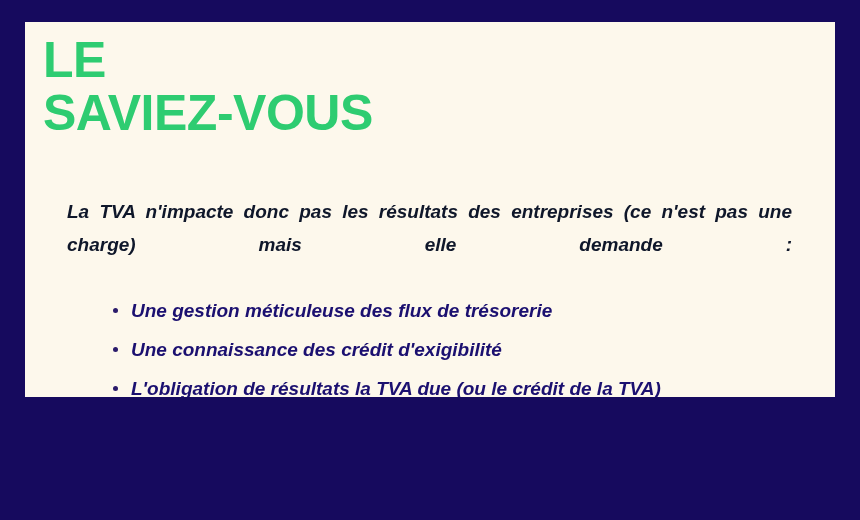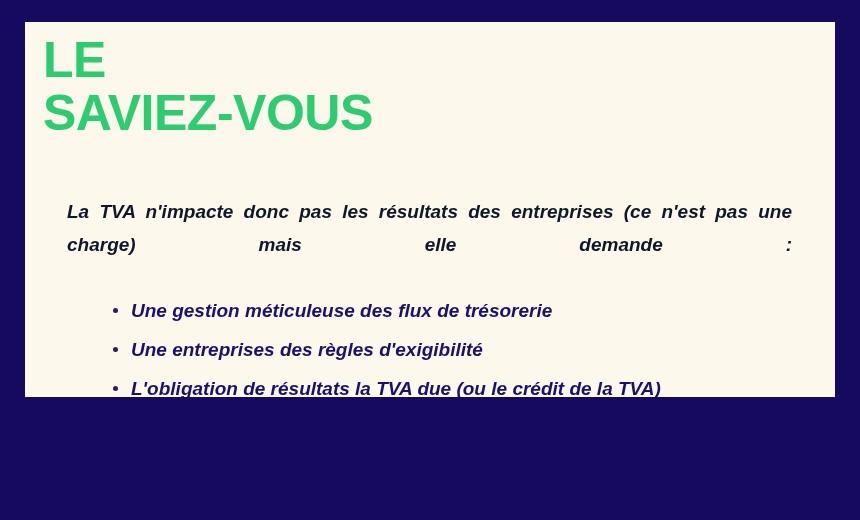--- a/index.html
+++ b/index.html
@@ -124,21 +124,21 @@
 
     <p class="body-copy">La TVA n'impacte donc pas les résultats des entreprises (ce n'est pas une charge) mais elle demande :</p>
 
     <ul class="bullet-list">
       <li>
         <span class="dot"></span>
         <span>Une gestion méticuleuse des flux de trésorerie</span>
       </li>
       <li>
         <span class="dot"></span>
-        <span>Une entreprises des règles d'exigibilité</span>
+        <span>Une connaissance des crédit d'exigibilité</span>
       </li>
       <li>
         <span class="dot"></span>
         <span>L'obligation de résultats la TVA due (ou le crédit de la TVA)</span>
       </li>
     </ul>
 
     <div class="logo">
       <span class="sr">EARN</span>
       <svg width="150" height="42" viewBox="0 0 150 42" aria-hidden="true">

